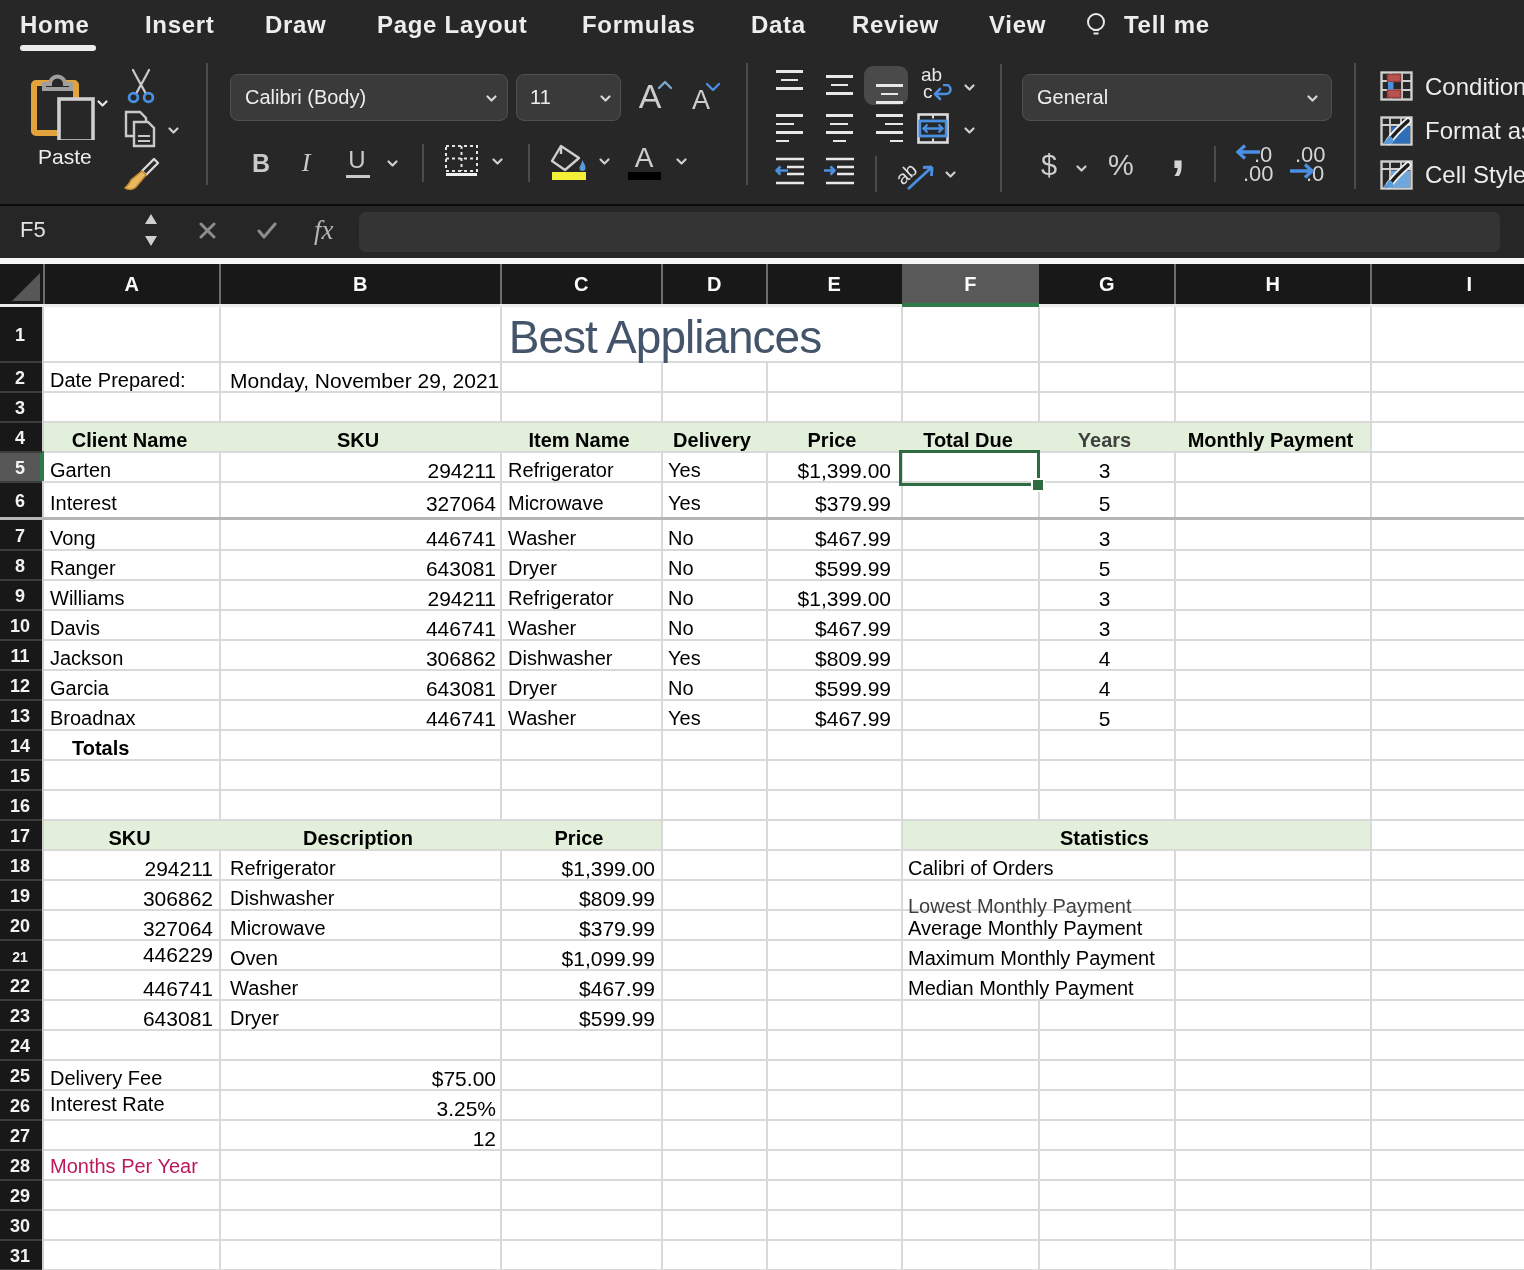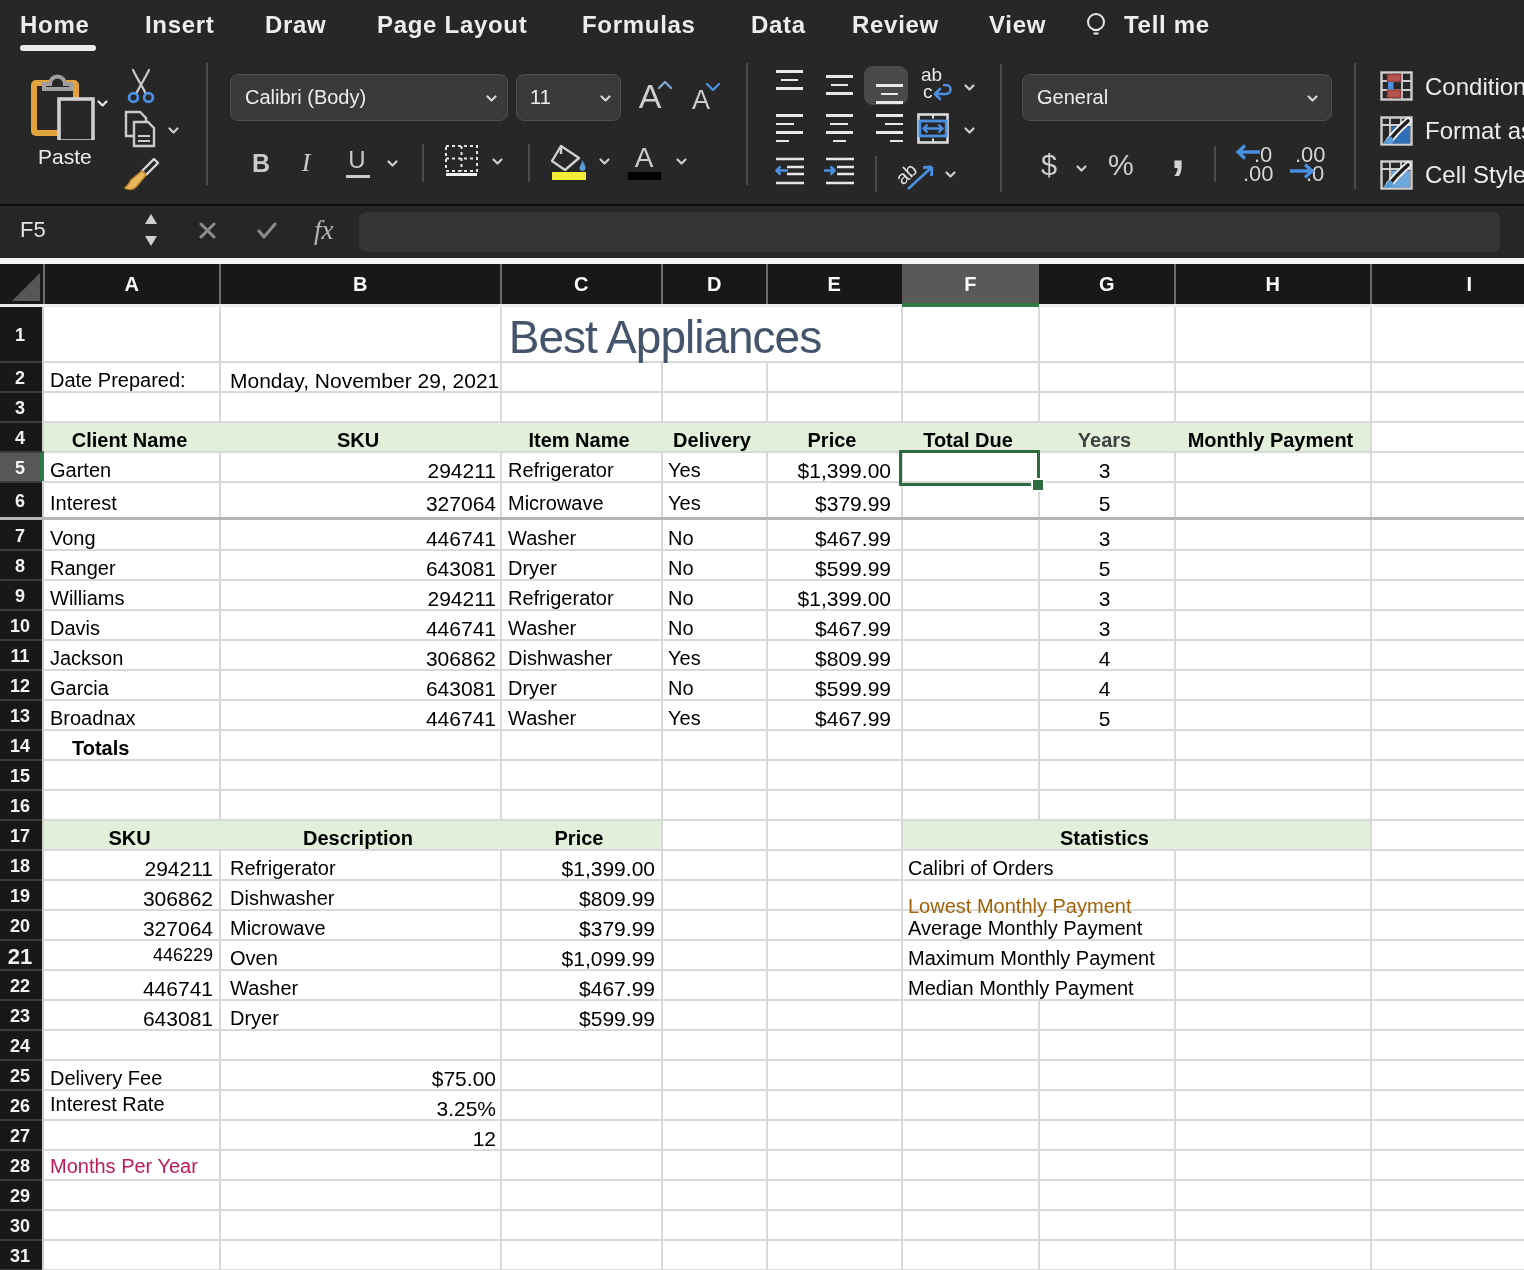--- a/index.html
+++ b/index.html
@@ -299,21 +299,21 @@
 <div class="tx" style="left:0px;top:639px;width:40px;height:30px;font-size:18px;color:#f2f2f2;font-weight:700;justify-content:center;padding-top:5px;">11</div>
 <div class="tx" style="left:0px;top:669px;width:40px;height:30px;font-size:18px;color:#f2f2f2;font-weight:700;justify-content:center;padding-top:5px;">12</div>
 <div class="tx" style="left:0px;top:699px;width:40px;height:30px;font-size:18px;color:#f2f2f2;font-weight:700;justify-content:center;padding-top:5px;">13</div>
 <div class="tx" style="left:0px;top:729px;width:40px;height:30px;font-size:18px;color:#f2f2f2;font-weight:700;justify-content:center;padding-top:5px;">14</div>
 <div class="tx" style="left:0px;top:759px;width:40px;height:30px;font-size:18px;color:#f2f2f2;font-weight:700;justify-content:center;padding-top:5px;">15</div>
 <div class="tx" style="left:0px;top:789px;width:40px;height:30px;font-size:18px;color:#f2f2f2;font-weight:700;justify-content:center;padding-top:5px;">16</div>
 <div class="tx" style="left:0px;top:819px;width:40px;height:30px;font-size:18px;color:#f2f2f2;font-weight:700;justify-content:center;padding-top:5px;">17</div>
 <div class="tx" style="left:0px;top:849px;width:40px;height:30px;font-size:18px;color:#f2f2f2;font-weight:700;justify-content:center;padding-top:5px;">18</div>
 <div class="tx" style="left:0px;top:879px;width:40px;height:30px;font-size:18px;color:#f2f2f2;font-weight:700;justify-content:center;padding-top:5px;">19</div>
 <div class="tx" style="left:0px;top:909px;width:40px;height:30px;font-size:18px;color:#f2f2f2;font-weight:700;justify-content:center;padding-top:5px;">20</div>
-<div class="tx" style="left:0px;top:939px;width:40px;height:30px;font-size:22px;color:#f2f2f2;font-weight:700;justify-content:center;padding-top:5px;">21</div>
+<div class="tx" style="left:0px;top:939px;width:40px;height:30px;font-size:14px;color:#f2f2f2;font-weight:700;justify-content:center;padding-top:5px;">21</div>
 <div class="tx" style="left:0px;top:969px;width:40px;height:30px;font-size:18px;color:#f2f2f2;font-weight:700;justify-content:center;padding-top:5px;">22</div>
 <div class="tx" style="left:0px;top:999px;width:40px;height:30px;font-size:18px;color:#f2f2f2;font-weight:700;justify-content:center;padding-top:5px;">23</div>
 <div class="tx" style="left:0px;top:1029px;width:40px;height:30px;font-size:18px;color:#f2f2f2;font-weight:700;justify-content:center;padding-top:5px;">24</div>
 <div class="tx" style="left:0px;top:1059px;width:40px;height:30px;font-size:18px;color:#f2f2f2;font-weight:700;justify-content:center;padding-top:5px;">25</div>
 <div class="tx" style="left:0px;top:1089px;width:40px;height:30px;font-size:18px;color:#f2f2f2;font-weight:700;justify-content:center;padding-top:5px;">26</div>
 <div class="tx" style="left:0px;top:1119px;width:40px;height:30px;font-size:18px;color:#f2f2f2;font-weight:700;justify-content:center;padding-top:5px;">27</div>
 <div class="tx" style="left:0px;top:1149px;width:40px;height:30px;font-size:18px;color:#f2f2f2;font-weight:700;justify-content:center;padding-top:5px;">28</div>
 <div class="tx" style="left:0px;top:1179px;width:40px;height:30px;font-size:18px;color:#f2f2f2;font-weight:700;justify-content:center;padding-top:5px;">29</div>
 <div class="tx" style="left:0px;top:1209px;width:40px;height:30px;font-size:18px;color:#f2f2f2;font-weight:700;justify-content:center;padding-top:5px;">30</div>
 <div class="tx" style="left:0px;top:1239px;width:40px;height:30px;font-size:18px;color:#f2f2f2;font-weight:700;justify-content:center;padding-top:5px;">31</div>
@@ -434,31 +434,31 @@
 <div class="tx" style="left:1045px;top:821px;width:119px;height:28px;font-size:20px;color:#000;font-weight:700;justify-content:center;padding-top:7px;">Statistics</div>
 <div class="tx" style="left:50px;top:851px;width:163px;height:28px;font-size:21px;color:#000;font-weight:400;justify-content:flex-end;padding-top:7px;">294211</div>
 <div class="tx" style="left:230px;top:851px;width:260px;height:28px;font-size:20px;color:#000;font-weight:400;padding-top:7px;">Refrigerator</div>
 <div class="tx" style="left:507px;top:851px;width:148px;height:28px;font-size:21px;color:#000;font-weight:400;justify-content:flex-end;padding-top:7px;">$1,399.00</div>
 <div class="tx" style="left:50px;top:881px;width:163px;height:28px;font-size:21px;color:#000;font-weight:400;justify-content:flex-end;padding-top:7px;">306862</div>
 <div class="tx" style="left:230px;top:881px;width:260px;height:28px;font-size:20px;color:#000;font-weight:400;padding-top:7px;">Dishwasher</div>
 <div class="tx" style="left:507px;top:881px;width:148px;height:28px;font-size:21px;color:#000;font-weight:400;justify-content:flex-end;padding-top:7px;">$809.99</div>
 <div class="tx" style="left:50px;top:911px;width:163px;height:28px;font-size:21px;color:#000;font-weight:400;justify-content:flex-end;padding-top:7px;">327064</div>
 <div class="tx" style="left:230px;top:911px;width:260px;height:28px;font-size:20px;color:#000;font-weight:400;padding-top:7px;">Microwave</div>
 <div class="tx" style="left:507px;top:911px;width:148px;height:28px;font-size:21px;color:#000;font-weight:400;justify-content:flex-end;padding-top:7px;">$379.99</div>
-<div class="tx" style="left:50px;top:941px;width:163px;height:28px;font-size:18px;color:#000;font-weight:400;justify-content:flex-end;">446229</div>
+<div class="tx" style="left:50px;top:941px;width:163px;height:28px;font-size:21px;color:#000;font-weight:400;justify-content:flex-end;">446229</div>
 <div class="tx" style="left:230px;top:941px;width:260px;height:28px;font-size:20px;color:#000;font-weight:400;padding-top:7px;">Oven</div>
 <div class="tx" style="left:507px;top:941px;width:148px;height:28px;font-size:21px;color:#000;font-weight:400;justify-content:flex-end;padding-top:7px;">$1,099.99</div>
 <div class="tx" style="left:50px;top:971px;width:163px;height:28px;font-size:21px;color:#000;font-weight:400;justify-content:flex-end;padding-top:7px;">446741</div>
 <div class="tx" style="left:230px;top:971px;width:260px;height:28px;font-size:20px;color:#000;font-weight:400;padding-top:7px;">Washer</div>
 <div class="tx" style="left:507px;top:971px;width:148px;height:28px;font-size:21px;color:#000;font-weight:400;justify-content:flex-end;padding-top:7px;">$467.99</div>
 <div class="tx" style="left:50px;top:1001px;width:163px;height:28px;font-size:21px;color:#000;font-weight:400;justify-content:flex-end;padding-top:7px;">643081</div>
 <div class="tx" style="left:230px;top:1001px;width:260px;height:28px;font-size:20px;color:#000;font-weight:400;padding-top:7px;">Dryer</div>
 <div class="tx" style="left:507px;top:1001px;width:148px;height:28px;font-size:21px;color:#000;font-weight:400;justify-content:flex-end;padding-top:7px;">$599.99</div>
 <div class="tx" style="left:908px;top:851px;width:400px;height:28px;font-size:20px;color:#000;font-weight:400;padding-top:7px;">Calibri of Orders</div>
-<div class="tx" style="left:908px;top:881px;width:400px;height:44px;font-size:20px;color:#a16207;font-weight:400;padding-top:7px;">Lowest Monthly Payment</div>
+<div class="tx" style="left:908px;top:881px;width:400px;height:44px;font-size:20px;color:#404040;font-weight:400;padding-top:7px;">Lowest Monthly Payment</div>
 <div class="tx" style="left:908px;top:911px;width:400px;height:28px;font-size:20px;color:#000;font-weight:400;padding-top:7px;">Average Monthly Payment</div>
 <div class="tx" style="left:908px;top:941px;width:400px;height:28px;font-size:20px;color:#000;font-weight:400;padding-top:7px;">Maximum Monthly Payment</div>
 <div class="tx" style="left:908px;top:971px;width:400px;height:28px;font-size:20px;color:#000;font-weight:400;padding-top:7px;">Median Monthly Payment</div>
 <div class="tx" style="left:50px;top:1061px;width:159px;height:28px;font-size:20px;color:#000;font-weight:400;padding-top:7px;">Delivery Fee</div>
 <div class="tx" style="left:226px;top:1061px;width:270px;height:28px;font-size:21px;color:#000;font-weight:400;justify-content:flex-end;padding-top:7px;">$75.00</div>
 <div class="tx" style="left:50px;top:1091px;width:159px;height:20px;font-size:20px;color:#000;font-weight:400;padding-top:7px;">Interest Rate</div>
 <div class="tx" style="left:226px;top:1091px;width:270px;height:28px;font-size:21px;color:#000;font-weight:400;justify-content:flex-end;padding-top:7px;">3.25%</div>
 <div class="tx" style="left:50px;top:1149px;width:159px;height:28px;font-size:20px;color:#be185d;font-weight:400;padding-top:7px;">Months Per Year</div>
 <div class="tx" style="left:226px;top:1121px;width:270px;height:28px;font-size:21px;color:#000;font-weight:400;justify-content:flex-end;padding-top:7px;">12</div>
 <div class="ab" style="left:899px;top:450px;width:141px;height:36px;border:3.5px solid #2e6b41"></div>

